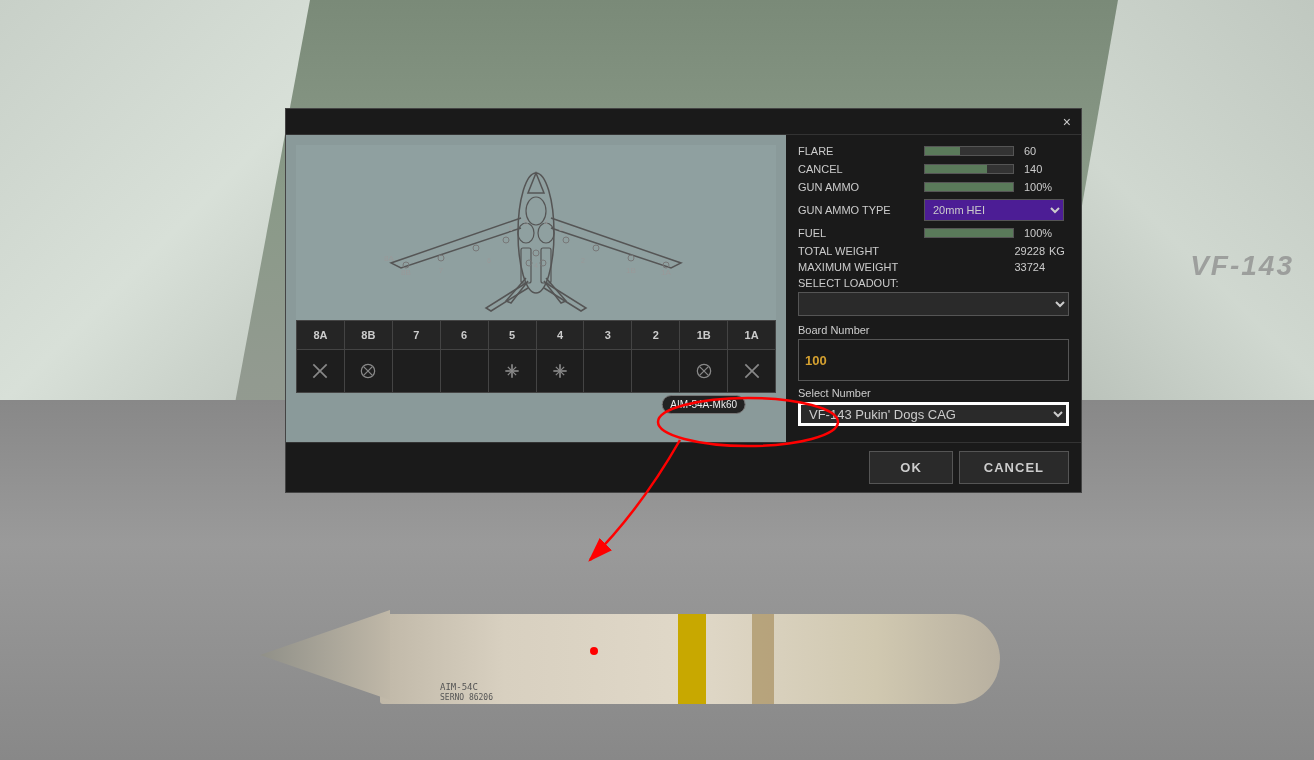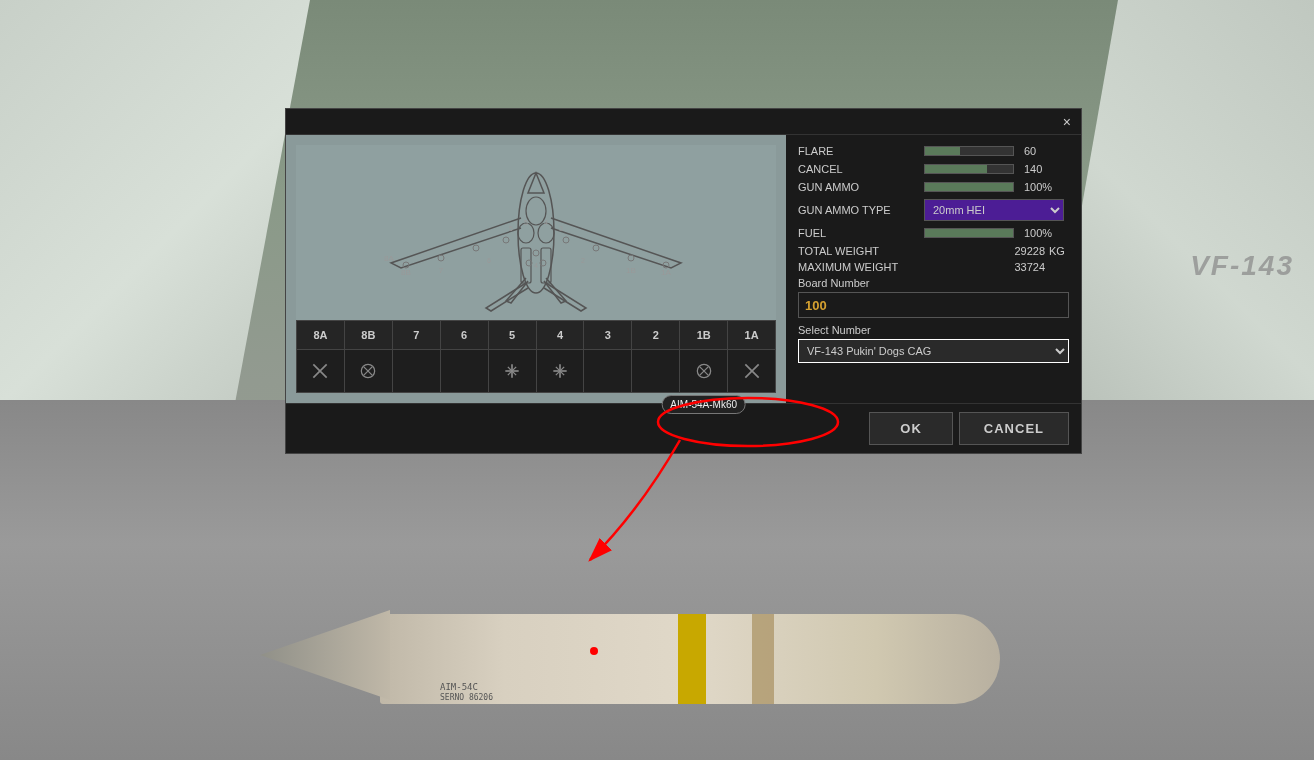--- a/index.html
+++ b/index.html
@@ -180,40 +180,40 @@
       font-size: 11px;
       margin-bottom: 3px;
     }
 
     .board-input {
       background: #1a1a1a;
       border: 1px solid #555;
       color: #d4a030;
       font-size: 13px;
       padding: 2px 6px;
-      height: 26px;
+      height: 42px;
       width: 100%;
       font-weight: bold;
     }
 
     .livery-section {
       margin-bottom: 6px;
     }
 
     .livery-label {
       color: #ccc;
       font-size: 11px;
       margin-bottom: 3px;
     }
 
     .livery-select {
       background: #2a2a2a;
-      border: 1px solid #ffffff;
-      color: #ccc;
-      font-size: 11px;
+      border: 3px solid #ffffff;
+      color: #ccc;
+      font-size: 13px;
       padding: 0 4px;
       height: 24px;
       width: 100%;
     }
 
     
     .dialog-footer {
       display: flex;
       justify-content: flex-end;
       padding: 8px 12px;
@@ -549,20 +549,26 @@
         <span class="weight-value">29228</span>
         <span class="weight-unit">KG</span>
       </div>
 
       <div class="weight-row">
         <span class="weight-label">MAXIMUM WEIGHT</span>
         <span class="weight-value">33724</span>
         <span class="weight-unit"></span>
       </div>
 
+      <div class="loadout-section">
+        <div class="loadout-label">SELECT LOADOUT:</div>
+        <select class="loadout-select">
+          <option value=""></option>
+        </select>
+      </div>
 
       <div class="board-section">
         <div class="board-label">Board Number</div>
         <input type="text" class="board-input" value="100" style="">
       </div>
 
       <div class="livery-section">
         <div class="livery-label">Select Number</div>
         <select class="livery-select">
           <option>VF-143 Pukin' Dogs CAG</option>

